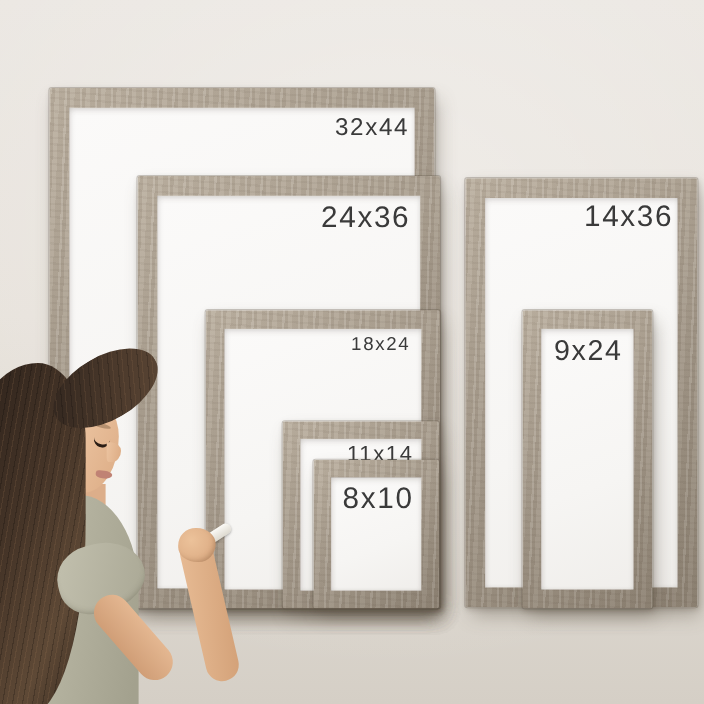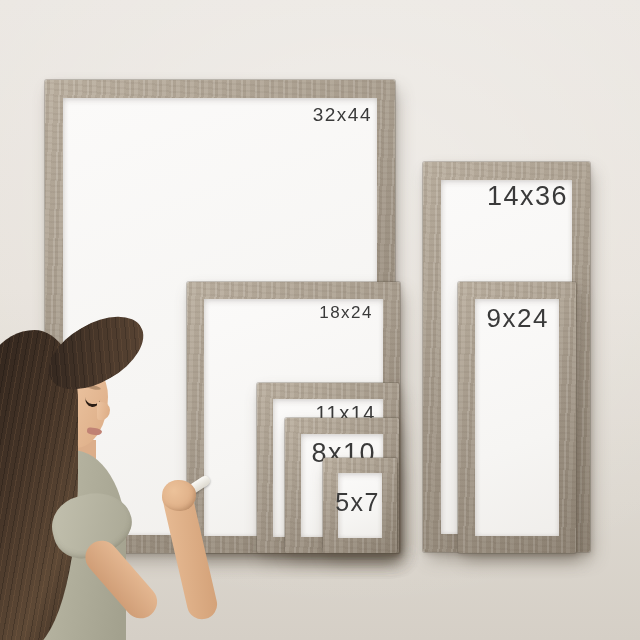--- a/index.html
+++ b/index.html
@@ -16,21 +16,21 @@
       repeating-linear-gradient(4deg, rgba(74,60,48,.06) 0 2px, transparent 2px 6px),
       linear-gradient(145deg, var(--wood_light) 0%, var(--wood) 50%, var(--wood_dark) 100%);
     box-shadow: 0 0 0 1px rgba(96,85,72,.30), 4px 9px 16px -2px rgba(96,85,72,.42), 1px 2px 5px rgba(96,85,72,.25);}
   .board{position:absolute;
     background:linear-gradient(160deg,#fbfaf9 0%, var(--whiteboard) 60%, #f0eeeb 100%);
     box-shadow: inset 0 3px 7px -2px rgba(60,50,40,.22), inset 3px 0 6px -3px rgba(60,50,40,.15), inset -2px -2px 5px -3px rgba(60,50,40,.12);}
   .size-label{position:absolute;font-weight:300;line-height:1;color:var(--label_text);letter-spacing:1.5px;}
 
   #f-32x44{left:45px;top:80px;width:350px;height:473px;z-index:1;}
   #f-32x44 .board{inset:18px;}
-  #f-32x44 .size-label{top:7px;right:5px;font-size:19px;text-align:center;}
+  #f-32x44 .size-label{top:7px;right:5px;font-size:22px;text-align:center;}
 
   #f-24x36{left:125px;top:160px;width:275px;height:393px;z-index:2;}
   #f-24x36 .board{inset:18px;}
   #f-24x36 .size-label{top:6px;right:9px;font-size:27px;}
 
   #f-18x24{left:187px;top:282px;width:213px;height:271px;z-index:3;}
   #f-18x24 .board{inset:17px;}
   #f-18x24 .size-label{top:5px;right:10px;font-size:17px;}
 
   #f-11x14{left:257px;top:383px;width:142px;height:170px;z-index:4;}
@@ -38,25 +38,25 @@
   #f-11x14 .size-label{top:4px;right:7px;font-size:20px;}
 
   #f-8x10{left:285px;top:418px;width:114px;height:135px;z-index:5;}
   #f-8x10 .board{inset:16px;}
   #f-8x10 .size-label{top:6px;right:7px;font-size:27px;}
 
   #f-5x7{left:323px;top:458px;width:74px;height:95px;z-index:6;}
   #f-5x7 .board{inset:15px;}
   #f-5x7 .size-label{top:17px;right:2px;font-size:25px;}
 
-  #f-14x36{left:423px;top:162px;width:167px;height:390px;z-index:1;}
+  #f-14x36{left:423px;top:162px;width:167px;height:390px;z-index:1;padding-left:44px;}
   #f-14x36 .board{inset:18px;}
   #f-14x36 .size-label{top:3px;right:4px;font-size:27px;}
 
-  #f-9x24{left:458px;top:282px;width:118px;height:271px;z-index:2;}
+  #f-9x24{left:475px;top:282px;width:118px;height:271px;z-index:2;}
   #f-9x24 .board{inset:17px;}
   #f-9x24 .size-label{top:6px;right:10px;font-size:26px;}
 
   
   #person{position:absolute;left:0;top:290px;width:240px;height:350px;z-index:30;}
   #person > div{position:absolute;}
   .neck{left:58px;top:150px;width:38px;height:32px;background:#dcae8a;}
   .face{left:56px;top:70px;width:52px;height:88px;
     background:linear-gradient(115deg,#edc6a3 20%,#e0b28c 80%);
     border-radius:46% 54% 62% 38%/36% 42% 58% 52%;}
@@ -96,44 +96,44 @@
 <body>
 
 <div id="stage">
 
   <div class="frame" id="f-32x44">
     <div class="board">
       <span class="size-label">32x44</span>
     </div>
   </div>
 
+  <div class="frame" id="f-24x36">
+    <div class="board">
+      <span class="size-label">24x36</span>
+    </div>
+  </div>
 
   <div class="frame" id="f-18x24">
     <div class="board">
       <span class="size-label">18x24</span>
     </div>
   </div>
 
   <div class="frame" id="f-11x14">
     <div class="board">
       <span class="size-label">11x14</span>
     </div>
   </div>
 
   <div class="frame" id="f-8x10">
     <div class="board">
       <span class="size-label">8x10</span>
     </div>
   </div>
 
-  <div class="frame" id="f-5x7">
-    <div class="board">
-      <span class="size-label">5x7</span>
-    </div>
-  </div>
 
   <div class="frame" id="f-14x36">
     <div class="board">
       <span class="size-label">14x36</span>
     </div>
   </div>
 
   <div class="frame" id="f-9x24">
     <div class="board">
       <span class="size-label">9x24</span>

